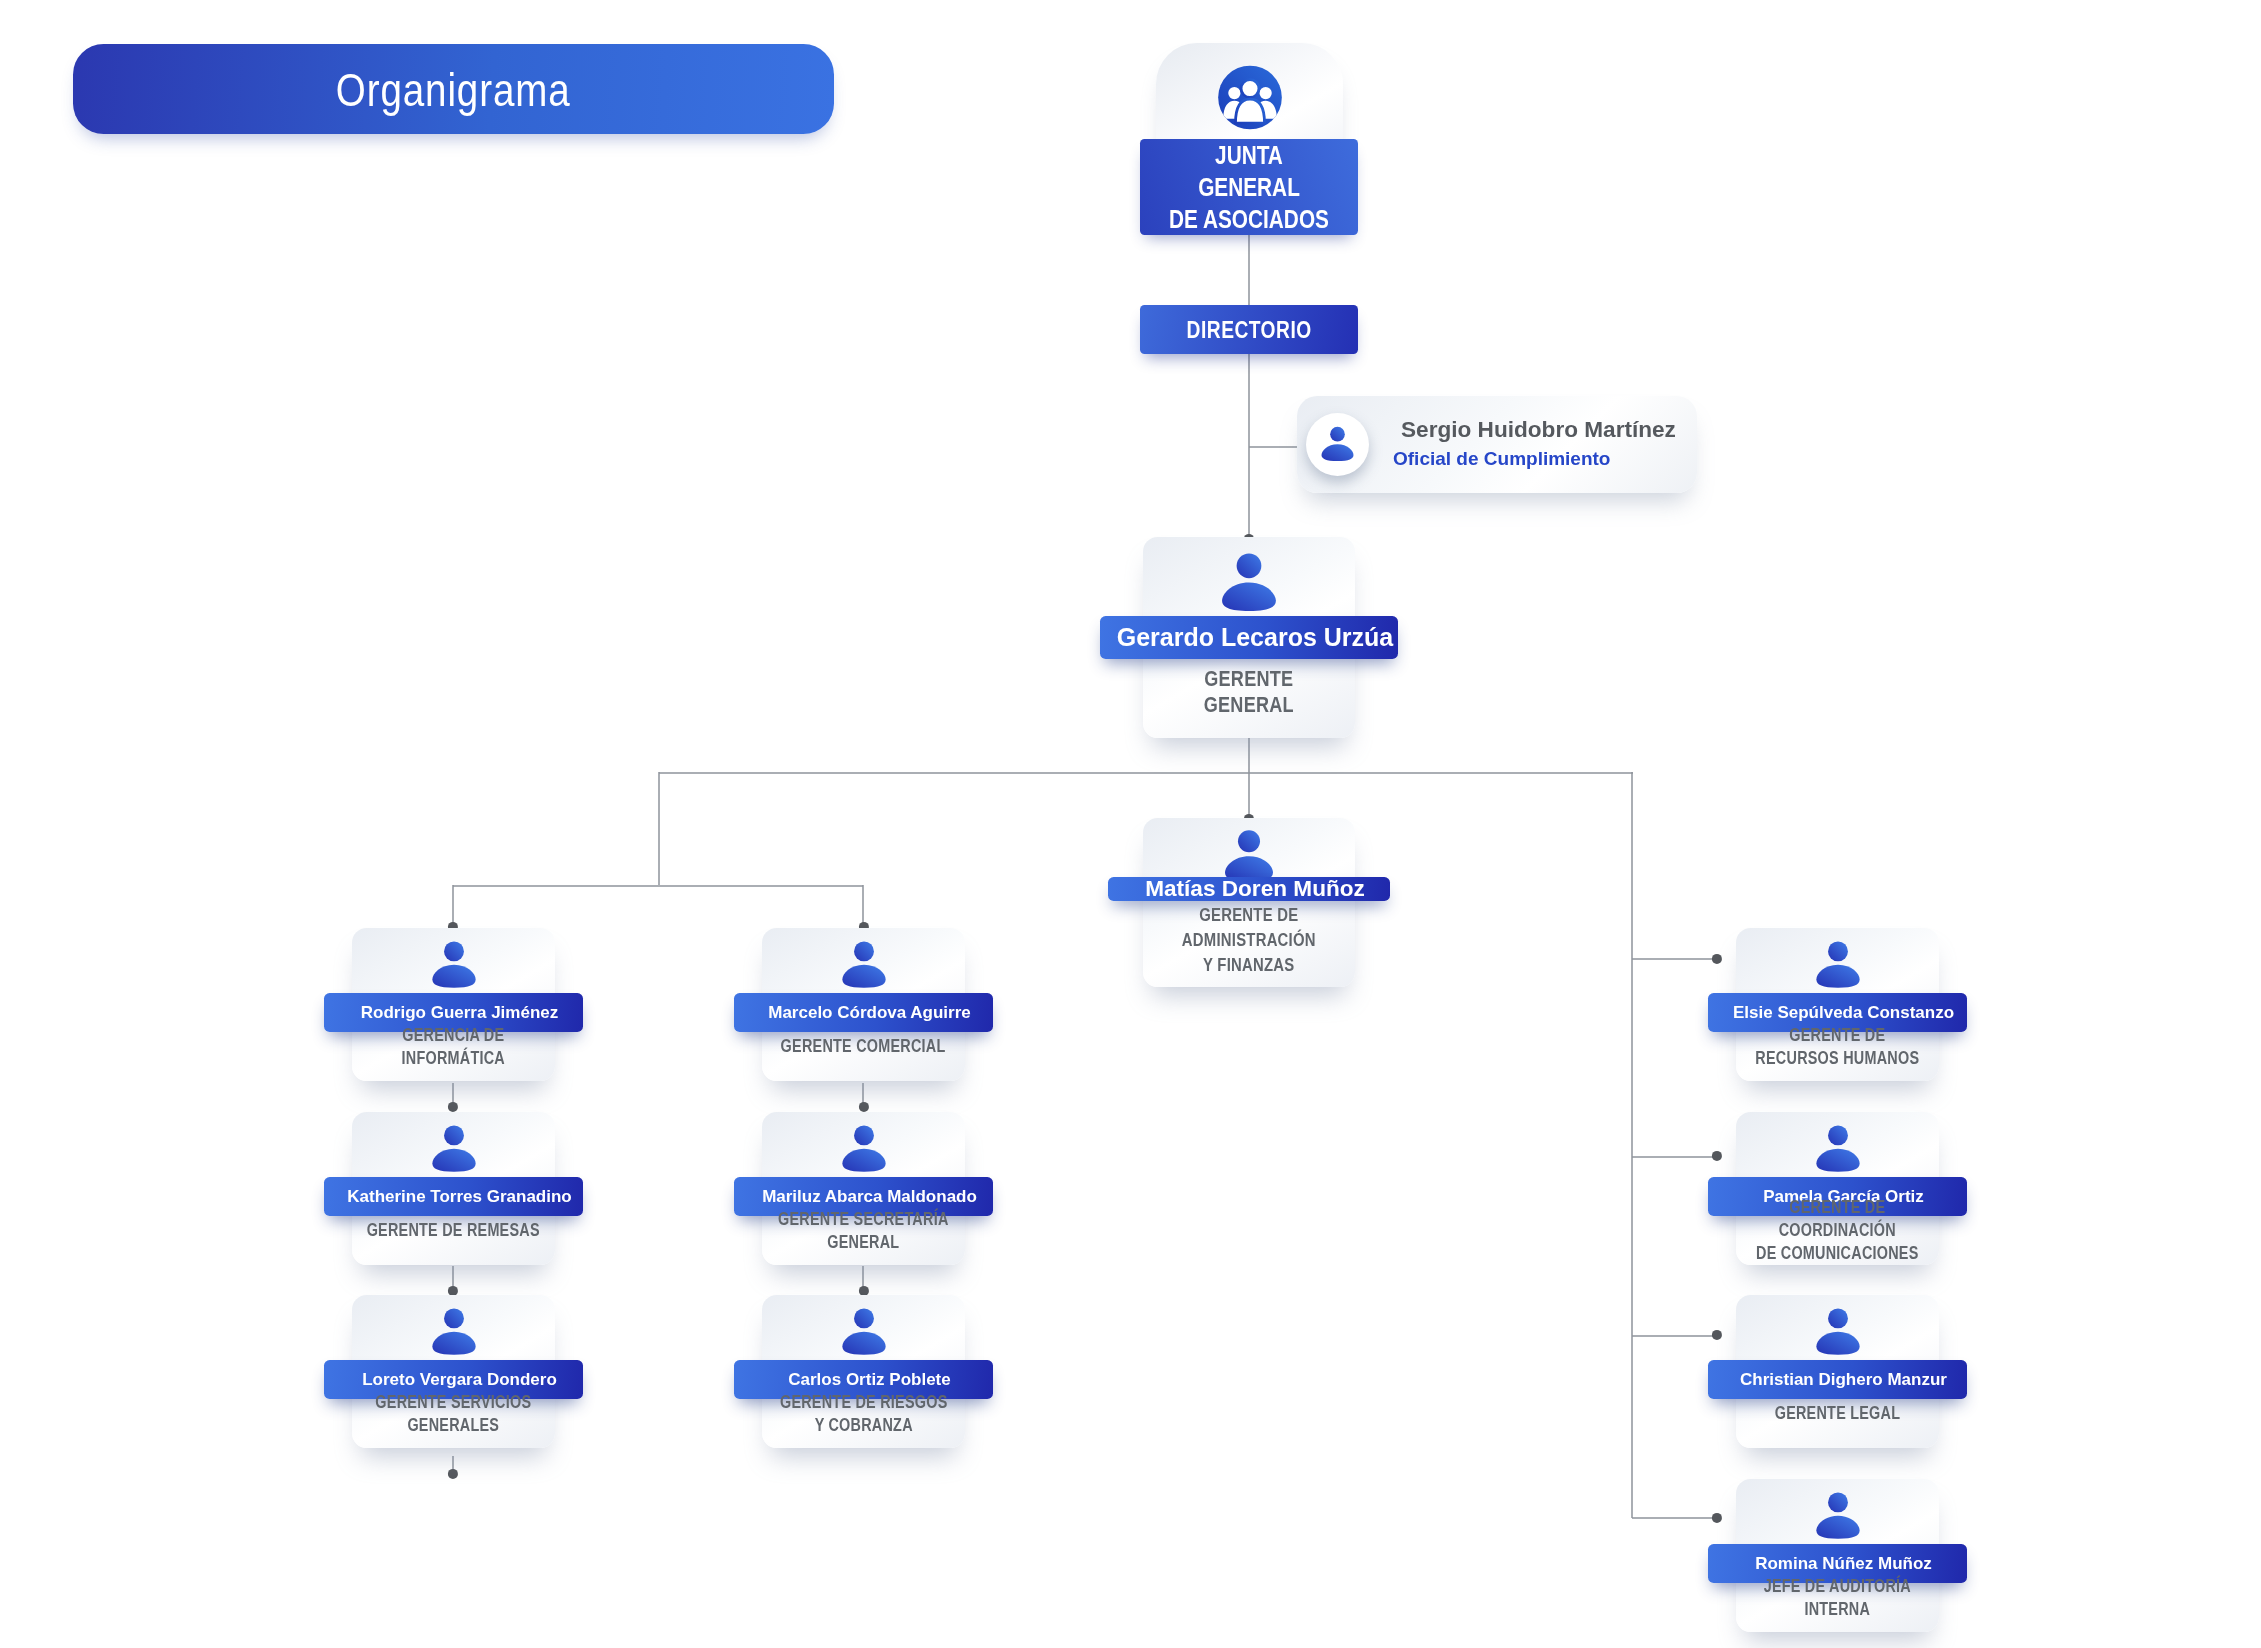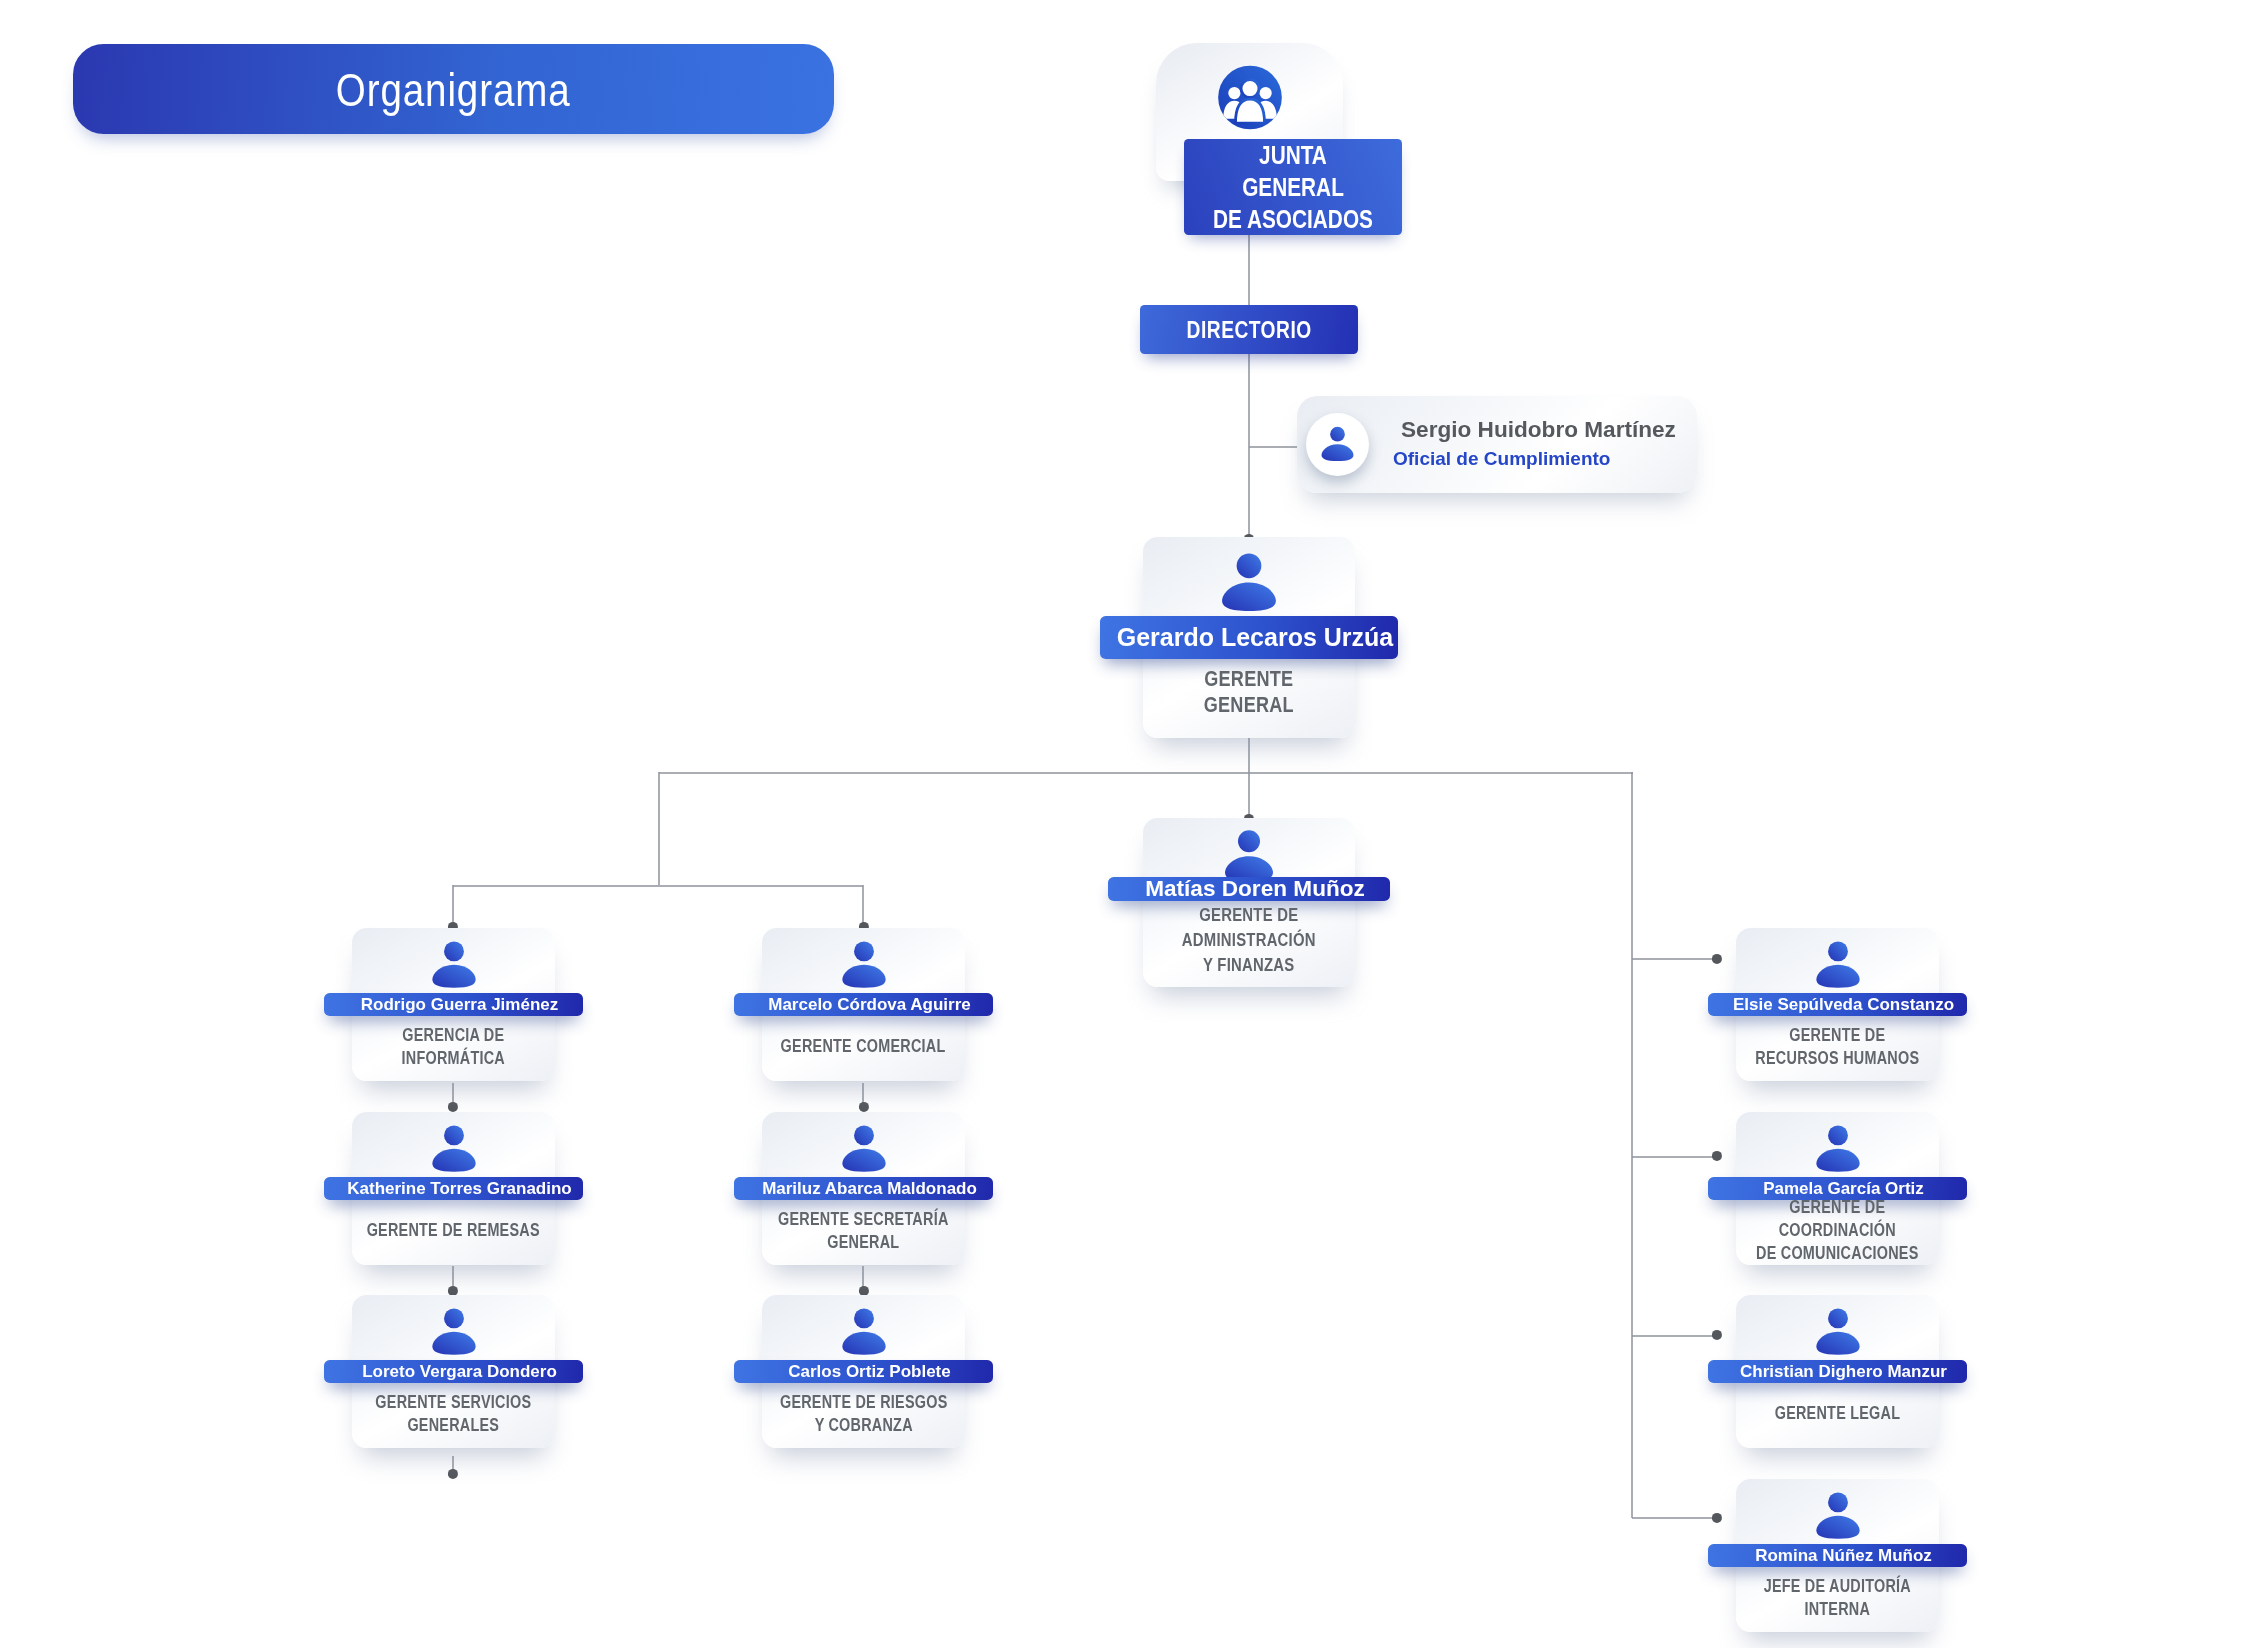--- a/index.html
+++ b/index.html
@@ -12,21 +12,21 @@
           display:flex;align-items:center;justify-content:center;
           box-shadow:0 10.2px 17px -6.8px rgba(40,70,160,.35);}
   .banner-text{color:#ffffff;font-size:47px;font-weight:300;letter-spacing:1.1px;
                display:inline-block;transform:scaleX(.82);}
 
   
   .blue-box{position:absolute;display:flex;align-items:center;justify-content:center;
             color:#fff;font-weight:bold;text-align:center;border-radius:4.5px;
             box-shadow:0 9px 14.7px -5.6px rgba(25,45,140,.45);}
   .junta-box{left:1140px;top:139px;width:218px;height:96px;
-             background:linear-gradient(70deg,#2b41bd 0%,#3e6cdc 100%);margin-left:44px;}
+             background:linear-gradient(70deg,#2b41bd 0%,#3e6cdc 100%);}
   .junta-box .cond{font-size:26px;line-height:32px;}
   .directorio-box{left:1140px;top:305px;width:218px;height:49px;
              background:linear-gradient(100deg,#3e6ada 0%,#2430b4 100%);}
   .directorio-box .cond{font-size:24px;letter-spacing:0.6px;}
 
   .cond{display:inline-block;transform:scaleX(.8);transform-origin:50% 50%;white-space:pre-line;}
 
   
   .vcard{position:absolute;border-radius:14.7px;
          background:linear-gradient(150deg,#e9edf3 0%,#f8fafc 40%,#ffffff 55%,#edf0f5 100%);
@@ -34,21 +34,21 @@
   .vcard .picon{position:absolute;left:50%;transform:translateX(-50%);}
   .ribbon{position:absolute;display:flex;align-items:center;justify-content:center;
           color:#ffffff;font-weight:bold;white-space:nowrap;border-radius:5.6px;
           background:linear-gradient(96deg,#3f74e3 0%,#2d52cd 55%,#2028ab 100%);
           box-shadow:0 9px 16px -4.5px rgba(25,50,130,.45);padding-left:12px;}
   .role{position:absolute;left:-6.8px;right:-6.8px;display:flex;align-items:center;justify-content:center;
         text-align:center;color:#61666c;font-weight:bold;letter-spacing:0.3px;}
 
   .col-card{width:203px;height:153px;}
   .col-card .picon{top:12.4px;}
-  .col-ribbon{left:-28px;right:-28px;top:65px;height:23px;font-size:17px;}
+  .col-ribbon{left:-28px;right:-28px;top:65px;height:39px;font-size:17px;}
   .col-role{top:94px;height:49px;font-size:18px;line-height:23px;}
 
   .gg-card{left:1143px;top:537px;width:212px;height:201px;}
   .gg-card .picon{top:14.7px;}
   .gg-ribbon{left:-43px;right:-43px;top:79px;height:43px;font-size:25px;}
   .gg-role{top:138px;height:34px;font-size:22.6px;}
 
   .af-card{left:1143px;top:818px;width:212px;height:169px;}
   .af-card .picon{top:11.3px;}
   .af-ribbon{left:-35px;right:-35px;top:59px;height:24px;font-size:22.6px;}

